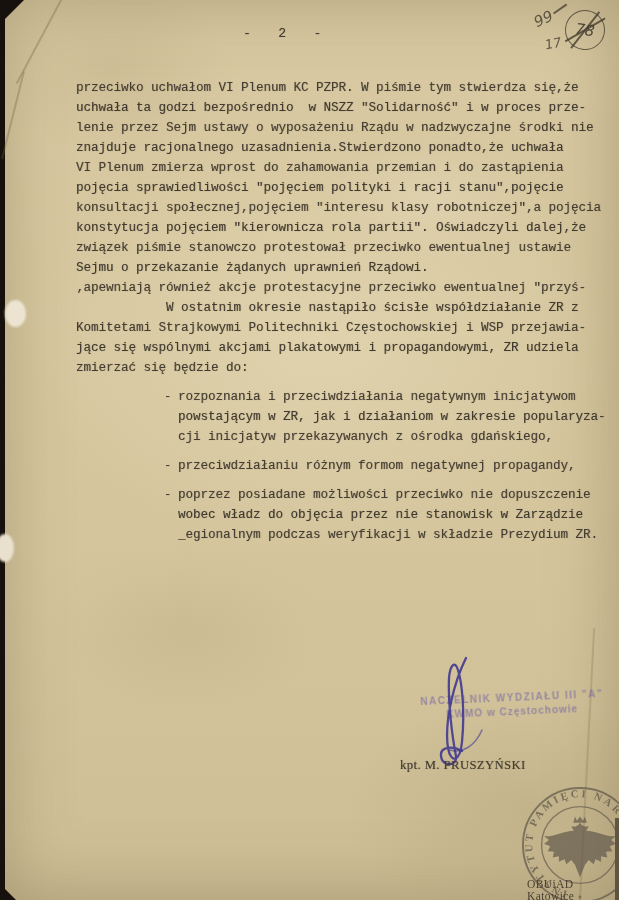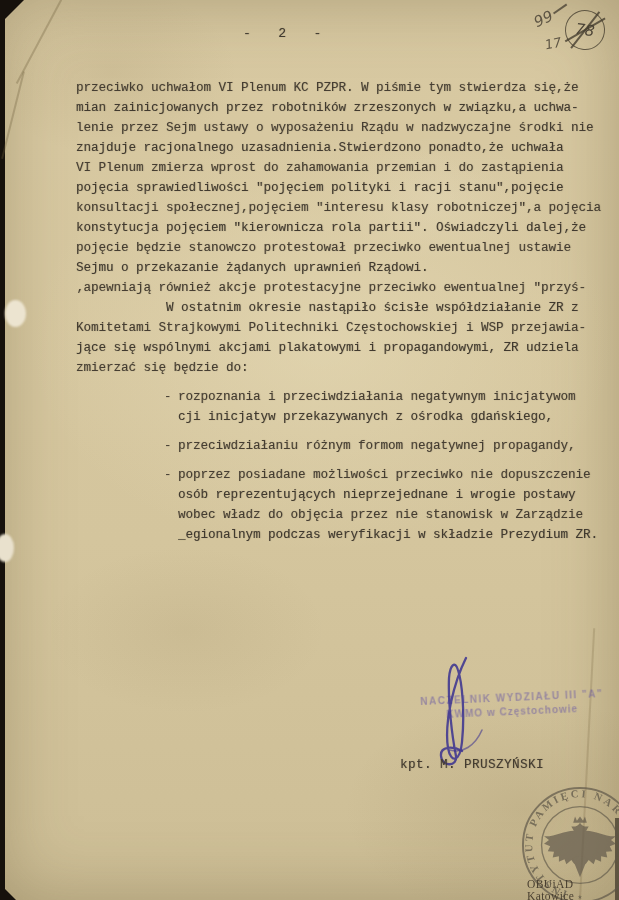--- a/index.html
+++ b/index.html
@@ -19,21 +19,21 @@
   .typed{position:absolute;color:#413a2f;white-space:pre;
     text-shadow:.4px .4px .8px rgba(64,57,46,.5);}
   .pagenum{left:243px;top:26px;font-size:13px;letter-spacing:1px;}
   .flow{position:absolute;left:76px;top:78px;width:540px;}
   .line{white-space:pre;font-size:12.5px;line-height:20px;color:#413a2f;
     text-shadow:.4px .4px .8px rgba(64,57,46,.45);}
   .line:nth-child(odd){color:#463e32;}
   .bullets{margin-left:88px;margin-top:2px;}
   .bullet{display:flex;margin-top:9px;}
   .bullet .dash{width:14px;font-size:12.5px;line-height:20px;color:#413a2f;}
-  .signoff{left:400px;top:758px;font-size:12.5px;letter-spacing:.5px;color:#453d31;}
+  .signoff{left:400px;top:758px;font-size:12.5px;letter-spacing:.5px;color:#453d31;font-family:Liberation Serif, serif;}
 
   
   .edge-left{position:absolute;left:0;top:0;bottom:0;width:5px;background:#16110c;}
   .corner-tl{position:absolute;left:0;top:0;width:0;height:0;
     border-top:24px solid #16110c;border-right:24px solid transparent;}
   .corner-bl{position:absolute;left:0;bottom:0;width:0;height:0;
     border-bottom:16px solid #16110c;border-right:16px solid transparent;}
   .edge-br{position:absolute;right:0;top:818px;width:4px;height:82px;background:rgba(26,20,14,.55);}
   .blob1{position:absolute;left:5px;top:300px;width:21px;height:27px;border-radius:50%;
     background:#ece4d0;filter:blur(1px);}
@@ -95,54 +95,54 @@
   <div class="mark-top-stroke"></div>
   <div class="circled">
     <span>78</span>
     <span class="strike1"></span>
     <span class="strike2"></span>
   </div>
   <div class="hand mark-lower">17</div>
 
   <div class="flow">
     <div class="line">przeciwko uchwałom VI Plenum KC PZPR. W piśmie tym stwierdza się,że</div>
-    <div class="line">mian zainicjowanych przez robotników zrzeszonych w związku,a uchwa-</div>
+    <div class="line">uchwała ta godzi bezpośrednio  w NSZZ "Solidarność" i w proces prze-</div>
     <div class="line">lenie przez Sejm ustawy o wyposażeniu Rządu w nadzwyczajne środki nie</div>
     <div class="line">znajduje racjonalnego uzasadnienia.Stwierdzono ponadto,że uchwała</div>
     <div class="line">VI Plenum zmierza wprost do zahamowania przemian i do zastąpienia</div>
     <div class="line">pojęcia sprawiedliwości "pojęciem polityki i racji stanu",pojęcie</div>
     <div class="line">konsultacji społecznej,pojęciem "interesu klasy robotniczej",a pojęcia</div>
     <div class="line">konstytucja pojęciem "kierownicza rola partii". Oświadczyli dalej,że</div>
-    <div class="line">pojęcie będzie stanowczo protestował przeciwko ewentualnej ustawie</div>
+    <div class="line">związek piśmie stanowczo protestował przeciwko ewentualnej ustawie</div>
     <div class="line">Sejmu o przekazanie żądanych uprawnień Rządowi.</div>
     <div class="line">‚apewniają również akcje protestacyjne przeciwko ewentualnej "przyś-</div>
     <div class="line">            W ostatnim okresie nastąpiło ścisłe współdziałanie ZR z</div>
     <div class="line">Komitetami Strajkowymi Politechniki Częstochowskiej i WSP przejawia-</div>
     <div class="line">jące się wspólnymi akcjami plakatowymi i propagandowymi, ZR udziela</div>
     <div class="line">zmierzać się będzie do:</div>
 
     <div class="bullets">
       <div class="bullet">
         <span class="dash">-</span>
         <div>
           <div class="line">rozpoznania i przeciwdziałania negatywnym inicjatywom</div>
+          <div class="line">powstającym w ZR, jak i działaniom w zakresie popularyza-</div>
           <div class="line">cji inicjatyw przekazywanych z ośrodka gdańskiego,</div>
         </div>
       </div>
       <div class="bullet">
         <span class="dash">-</span>
         <div>
           <div class="line">przeciwdziałaniu różnym formom negatywnej propagandy,</div>
         </div>
       </div>
       <div class="bullet">
         <span class="dash">-</span>
         <div>
           <div class="line">poprzez posiadane możliwości przeciwko nie dopuszczenie</div>
-          <div class="line">osób reprezentujących nieprzejednane i wrogie postawy</div>
           <div class="line">wobec władz do objęcia przez nie stanowisk w Zarządzie</div>
           <div class="line">_egionalnym podczas weryfikacji w składzie Prezydium ZR.</div>
         </div>
       </div>
     </div>
   </div>
 
   <div class="unit-stamp">
     <div class="l1">NACZELNIK WYDZIAŁU III "A"</div>
     <div class="l2">KWMO w Częstochowie</div>

